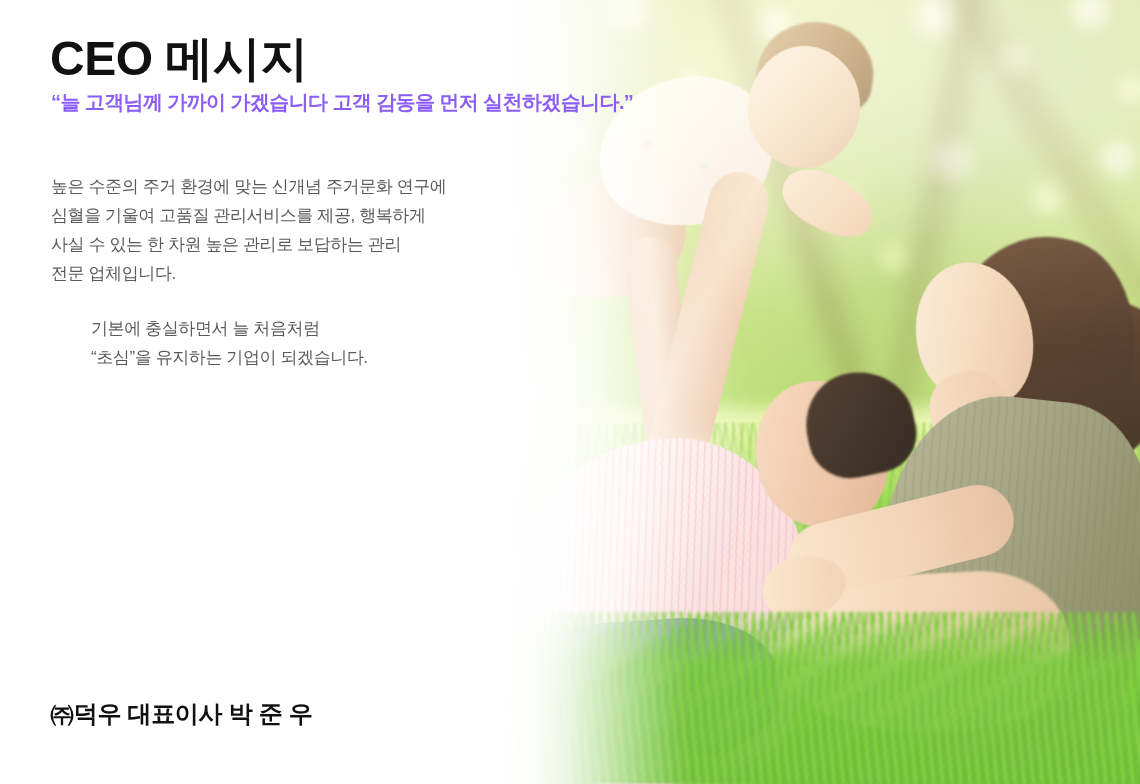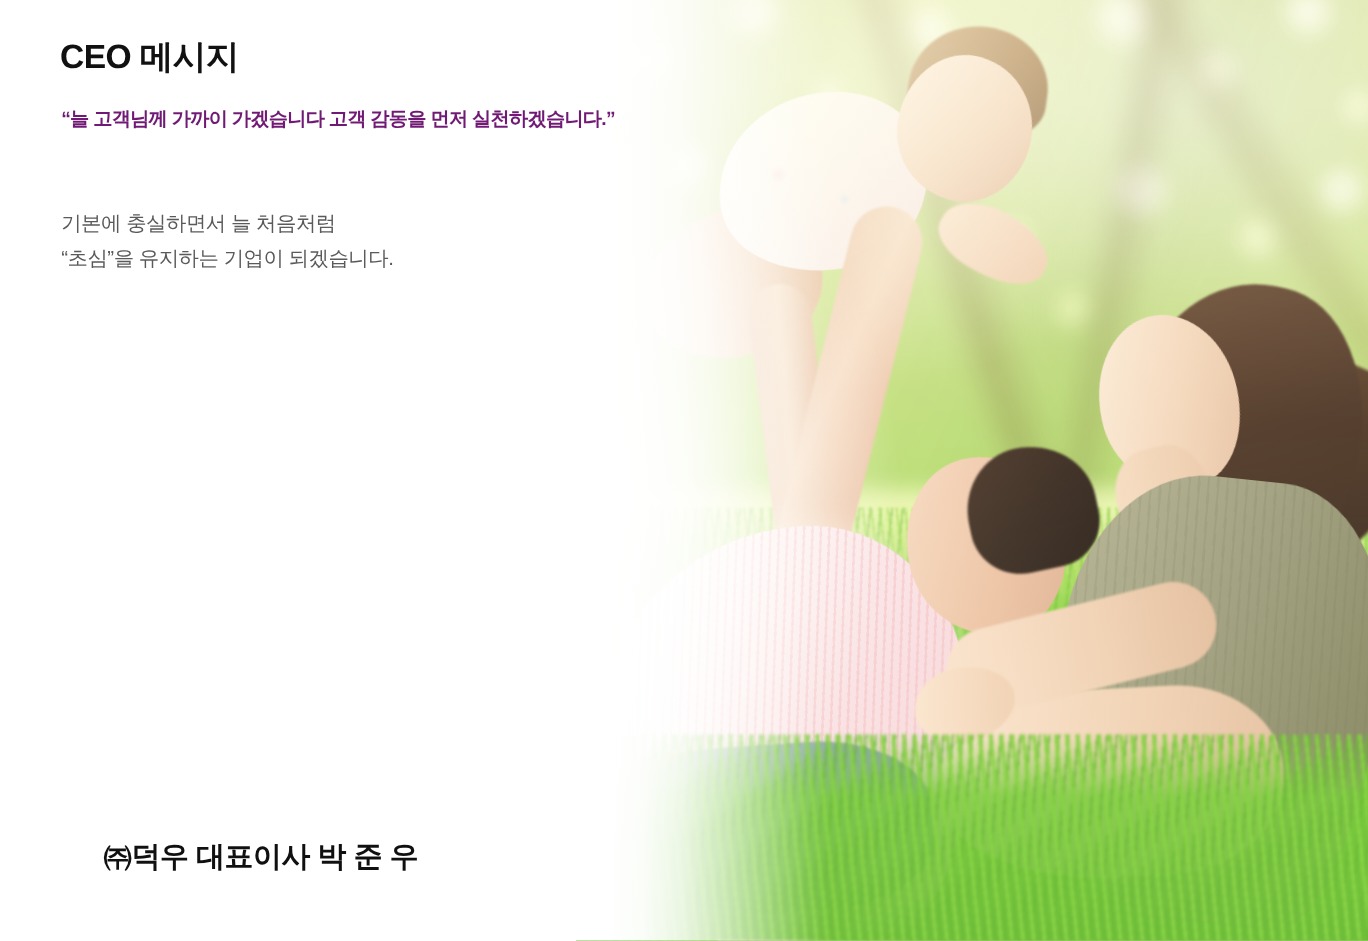--- a/index.html
+++ b/index.html
@@ -374,64 +374,63 @@
     left: 50px;
     top: 0;
     width: 470px;
     height: 784px;
     z-index: 5;
   }
 
   .page-title {
     position: absolute;
     left: 0; top: 33px;
-    font-size: 28px;
+    font-size: 48px;
     font-weight: bold;
     color: #111111;
     letter-spacing: -0.5px;
     line-height: 1.1;
     white-space: nowrap;
   }
 
   .page-subtitle {
     position: absolute;
     left: 1px; top: 89px;
-    font-size: 16px;
+    font-size: 20px;
     font-weight: bold;
-    color: #701a75;
+    color: #8b5cf6;
     letter-spacing: -0.6px;
     white-space: nowrap;
   }
 
   .body-copy {
     position: absolute;
     left: 1px; top: 172px;
     width: 468px;
   }
 
   .para {
     font-size: 17px;
     font-weight: normal;
     color: #5a5a5a;
     line-height: 29px;
     letter-spacing: -0.4px;
     margin-bottom: 26px;
     white-space: pre-line;
   }
-  .para:last-child { margin-bottom: 0; }
+  .para:last-child { margin-bottom: 0; margin-left: 40px; }
 
   .signature {
     position: absolute;
     left: 0; top: 698px;
     font-size: 24px;
     font-weight: bold;
     color: #101010;
     letter-spacing: -0.3px;
     white-space: nowrap;
-    margin-left: 36px;
   }
 </style>
 </head>
 <body>
 
 <div class="page">
 
   <div class="photo">
     <div class="photo-scene">
 
@@ -473,20 +472,24 @@
     <div class="photo-fade"></div>
   </div>
 
   <div class="content">
 
     <h1 class="page-title">CEO 메시지</h1>
 
     <p class="page-subtitle">“늘 고객님께 가까이 가겠습니다  고객 감동을 먼저 실천하겠습니다.”</p>
 
     <div class="body-copy">
+      <p class="para">높은 수준의 주거 환경에 맞는 신개념 주거문화 연구에
+심혈을 기울여 고품질 관리서비스를 제공, 행복하게
+사실 수 있는 한 차원 높은 관리로 보답하는 관리
+전문 업체입니다.</p>
       <p class="para">기본에 충실하면서 늘 처음처럼
 “초심”을 유지하는 기업이 되겠습니다.</p>
     </div>
 
     <div class="signature">㈜덕우  대표이사  박 준 우</div>
   </div>
 
 </div>
 
 </body></html>

